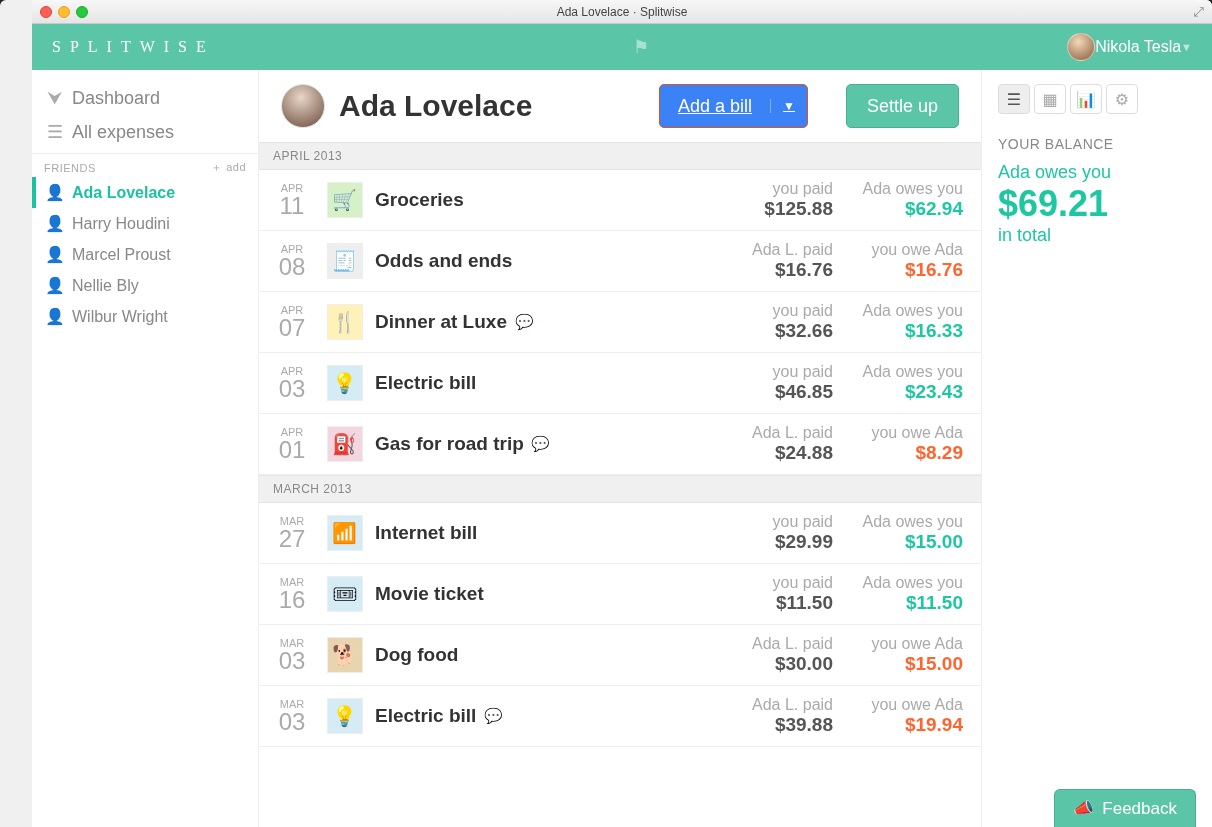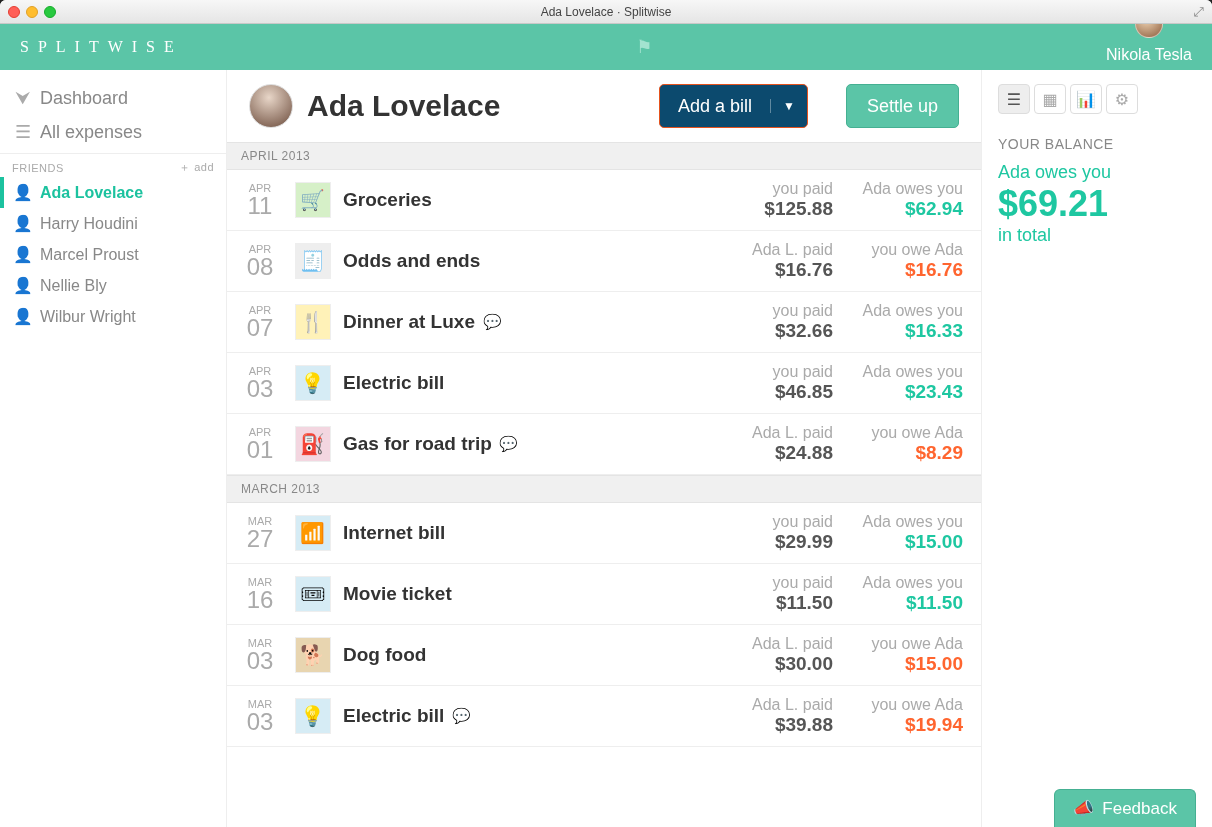--- a/index.html
+++ b/index.html
@@ -1,50 +1,50 @@
 <!DOCTYPE html>
 <html><head>
 <meta charset="utf-8">
 <style>
   * { box-sizing: border-box; margin: 0; padding: 0; }
   body { font-family: "Helvetica Neue", Helvetica, Arial, sans-serif; background: #222; width: 1212px; height: 827px; overflow: hidden; }
-  .window { width: 1212px; height: 827px; background: #f0f0f0; border-radius: 6px 6px 0 0; display: flex; flex-direction: column; overflow: hidden; position: relative;}
+  .window { width: 1212px; height: 827px; background: #f0f0f0; border-radius: 6px 6px 0 0; display: flex; flex-direction: column; overflow: hidden; position: relative; padding-left: 32px;}
   .titlebar { height: 24px; background: linear-gradient(#f7f7f7,#e5e5e5); border-bottom:1px solid #c8c8c8; display:flex; align-items:center; padding:0 8px; font-size:12px; color:#444; position:relative;}
   .trafficlights { display:flex; gap:6px; position:absolute; left:8px;}
   .tl { width:12px; height:12px; border-radius:50%; }
   .tl.red{background:#ff5f57;border:1px solid #e33e32;}
   .tl.yellow{background:#ffbd2e;border:1px solid #e0a028;}
   .tl.green{background:#28c940;border:1px solid #17ac2c;}
   .titlebar-title{margin:0 auto; font-weight:500;}
   .expand-icon{position:absolute; right:8px; color:#888; font-size:13px;}
 
   .topbar { height:46px; background:#5bc5a7; display:flex; align-items:center; padding:0 20px; color:#fff; }
   .brand { font-family: Georgia, serif; letter-spacing: 9px; font-size:16px; font-weight:500; }
   .topbar-center{flex:1; text-align:center; color:#a3e3d0; font-size:18px;}
-  .user-area{display:flex; align-items:center; gap:8px; cursor:pointer;flex-direction:column;}
+  .user-area{display:flex; align-items:center; gap:0; cursor:pointer;}
   .avatar{width:28px;height:28px;border-radius:50%; background:#d0a070 center/cover; border:1px solid rgba(255,255,255,.5);}
   .caret{font-size:11px; color:#bce9dc;}
 
   .content { flex:1; display:flex; background:#fff; overflow:hidden;}
 
   .sidebar{width:226px; padding:12px 0; background:#fff;}
   .side-item{display:flex;align-items:center;gap:8px;padding:6px 14px; font-size:18px; color:#888; cursor:pointer;}
   .side-item.small{font-size:16px;}
   .side-item.active{color:#1cc29f; border-left:4px solid #1cc29f; padding-left:10px; font-weight:600;}
   .side-header{display:flex;justify-content:space-between;align-items:center; font-size:11px; letter-spacing:.5px; color:#aaa; padding:6px 12px 2px; border-top:1px solid #eee; margin-top:4px;}
   .side-header .add{cursor:pointer;margin-left:44px;}
   .ico{width:18px; display:inline-flex; justify-content:center; color:#aaa;}
 
   .main{flex:1; border-left:1px solid #eee; border-right:1px solid #eee; display:flex; flex-direction:column; overflow:hidden;}
   .main-header{display:flex; align-items:center; gap:14px; padding:14px 22px;}
   .friend-avatar{width:44px;height:44px;border-radius:50%; background:#ccc center/cover; border:1px solid #ddd;}
   .friend-name{font-size:30px; font-weight:700; color:#333;}
   .spacer{flex:1;}
   .btn{height:44px; border-radius:5px; font-size:18px; font-weight:500; border:1px solid transparent; cursor:pointer; display:flex; align-items:center;}
-  .btn-orange{background:#0c4a6e; color:#fff; border-color:#e5521d;}
+  .btn-orange{background:#3b82f6; color:#fff; border-color:#e5521d;text-decoration:underline;}
   .btn-orange .lbl{padding:0 18px;}
   .btn-orange .drop{border-left:1px solid rgba(255,255,255,.35); padding:0 12px; font-size:12px;}
   .btn-teal{background:#5bc5a7; color:#fff; border-color:#45b092; padding:0 20px;}
 
   .month-bar{background:#f0f0f0; border-top:1px solid #e4e4e4; border-bottom:1px solid #e4e4e4; padding:6px 14px; font-size:12px; letter-spacing:.5px; color:#888;}
   .expenses{overflow-y:auto;}
   .row{display:flex; align-items:center; padding:10px 18px 10px 10px; border-bottom:1px solid #eee;}
   .date{width:46px;text-align:center;}
   .date .m{font-size:11px; color:#aaa;}
   .date .d{font-size:24px; color:#aaa; line-height:1;}

